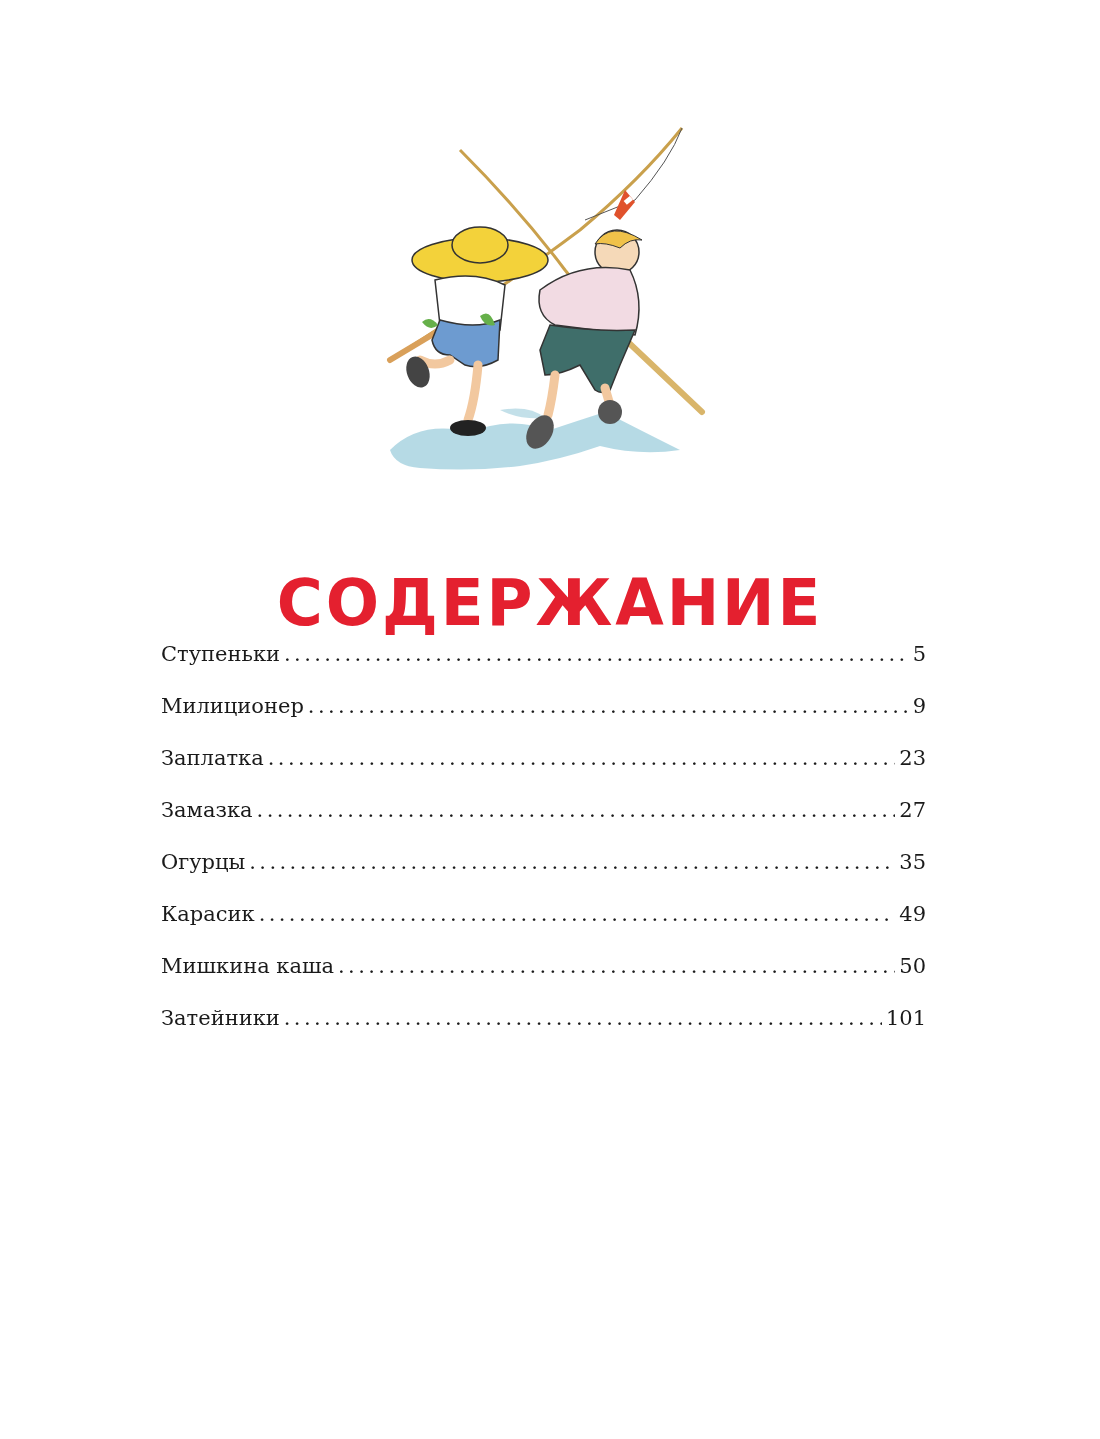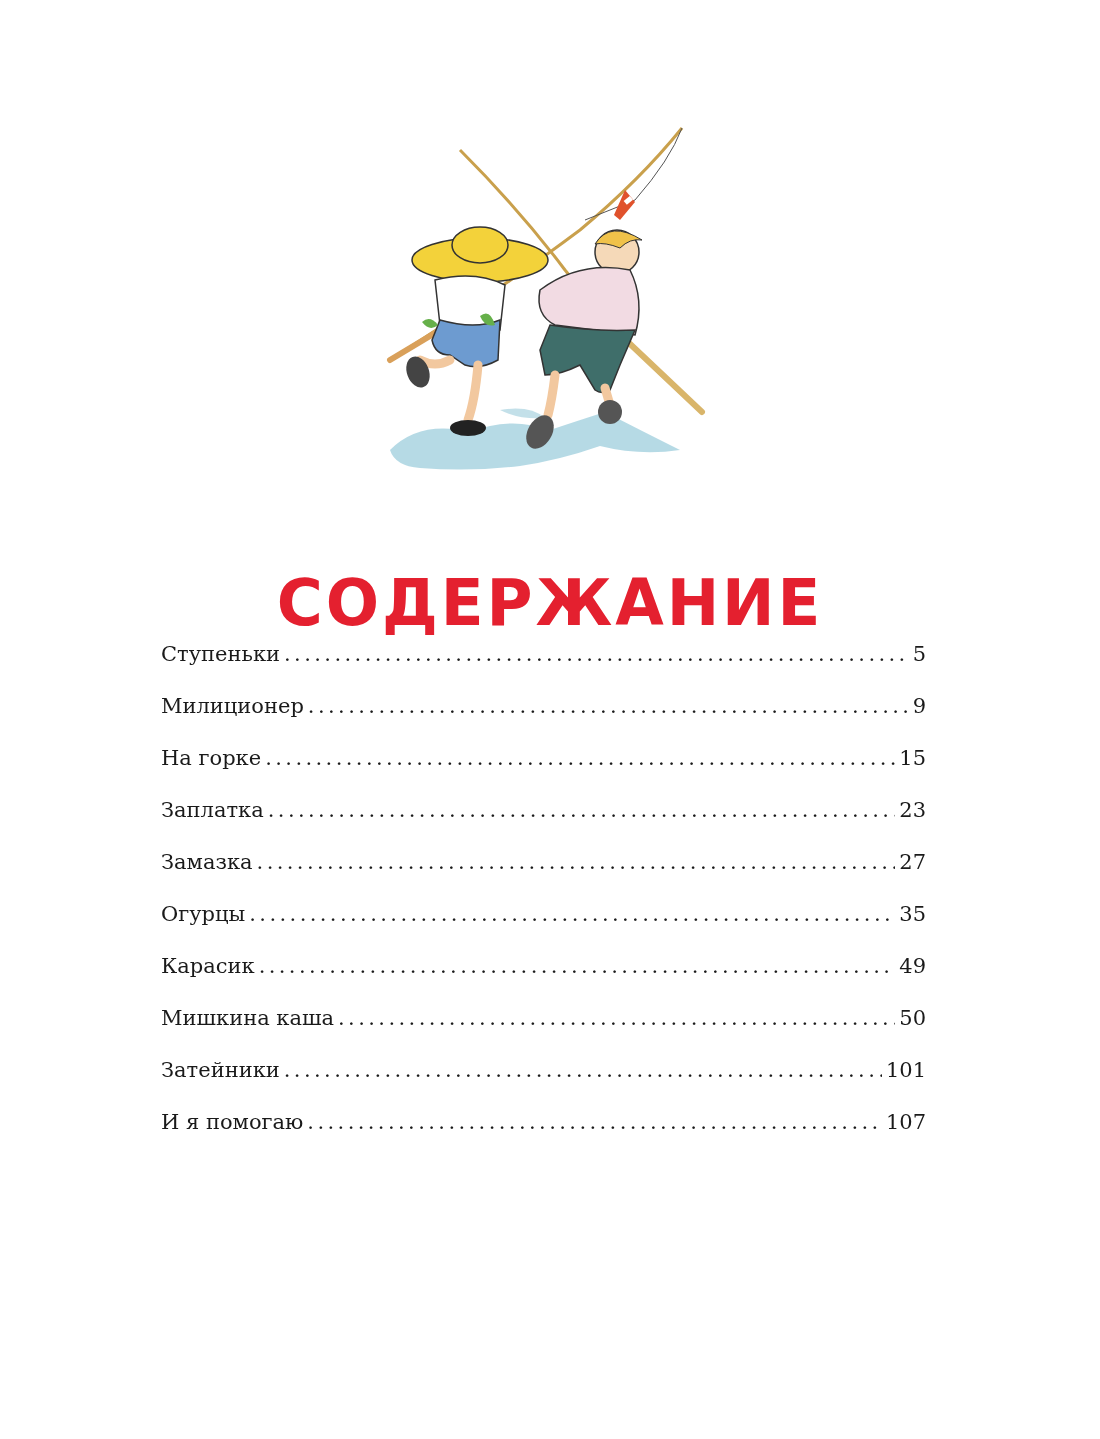--- a/index.html
+++ b/index.html
@@ -135,25 +135,20 @@
     <span class="toc-label">Ступеньки</span>
     <span class="toc-leader"></span>
     <span class="toc-page">5</span>
   </li>
   <li class="toc-row">
     <span class="toc-label">Милиционер</span>
     <span class="toc-leader"></span>
     <span class="toc-page">9</span>
   </li>
   <li class="toc-row">
-    <span class="toc-label">На горке</span>
-    <span class="toc-leader"></span>
-    <span class="toc-page">15</span>
-  </li>
-  <li class="toc-row">
     <span class="toc-label">Заплатка</span>
     <span class="toc-leader"></span>
     <span class="toc-page">23</span>
   </li>
   <li class="toc-row">
     <span class="toc-label">Замазка</span>
     <span class="toc-leader"></span>
     <span class="toc-page">27</span>
   </li>
   <li class="toc-row">
@@ -169,18 +164,13 @@
   <li class="toc-row">
     <span class="toc-label">Мишкина каша</span>
     <span class="toc-leader"></span>
     <span class="toc-page">50</span>
   </li>
   <li class="toc-row">
     <span class="toc-label">Затейники</span>
     <span class="toc-leader"></span>
     <span class="toc-page">101</span>
   </li>
-  <li class="toc-row">
-    <span class="toc-label">И я помогаю</span>
-    <span class="toc-leader"></span>
-    <span class="toc-page">107</span>
-  </li>
 </ul>
 
 </body></html>

